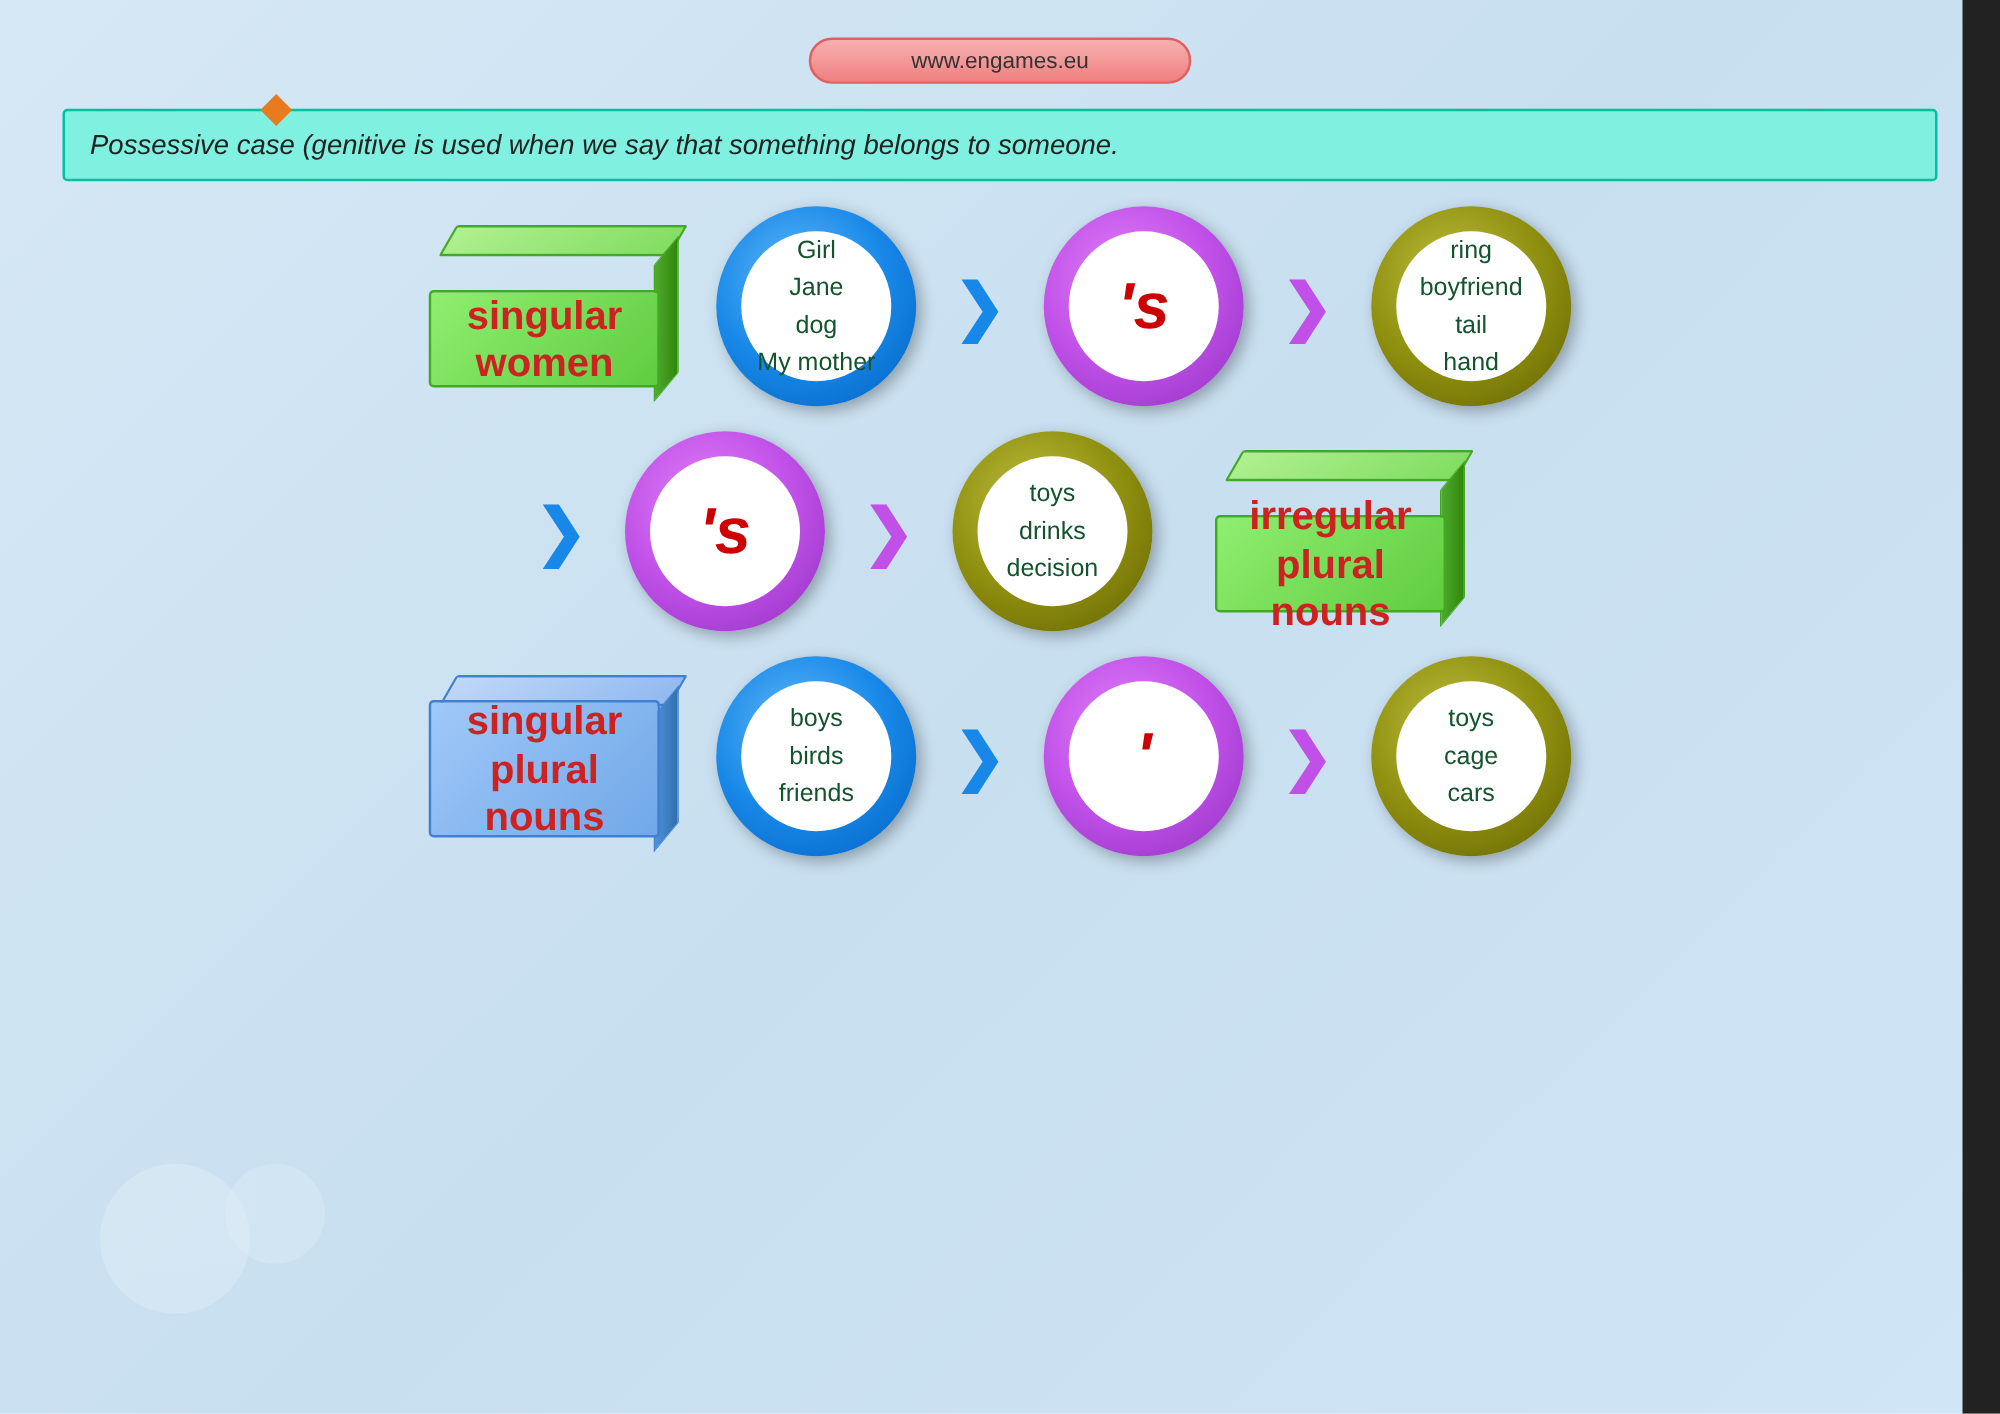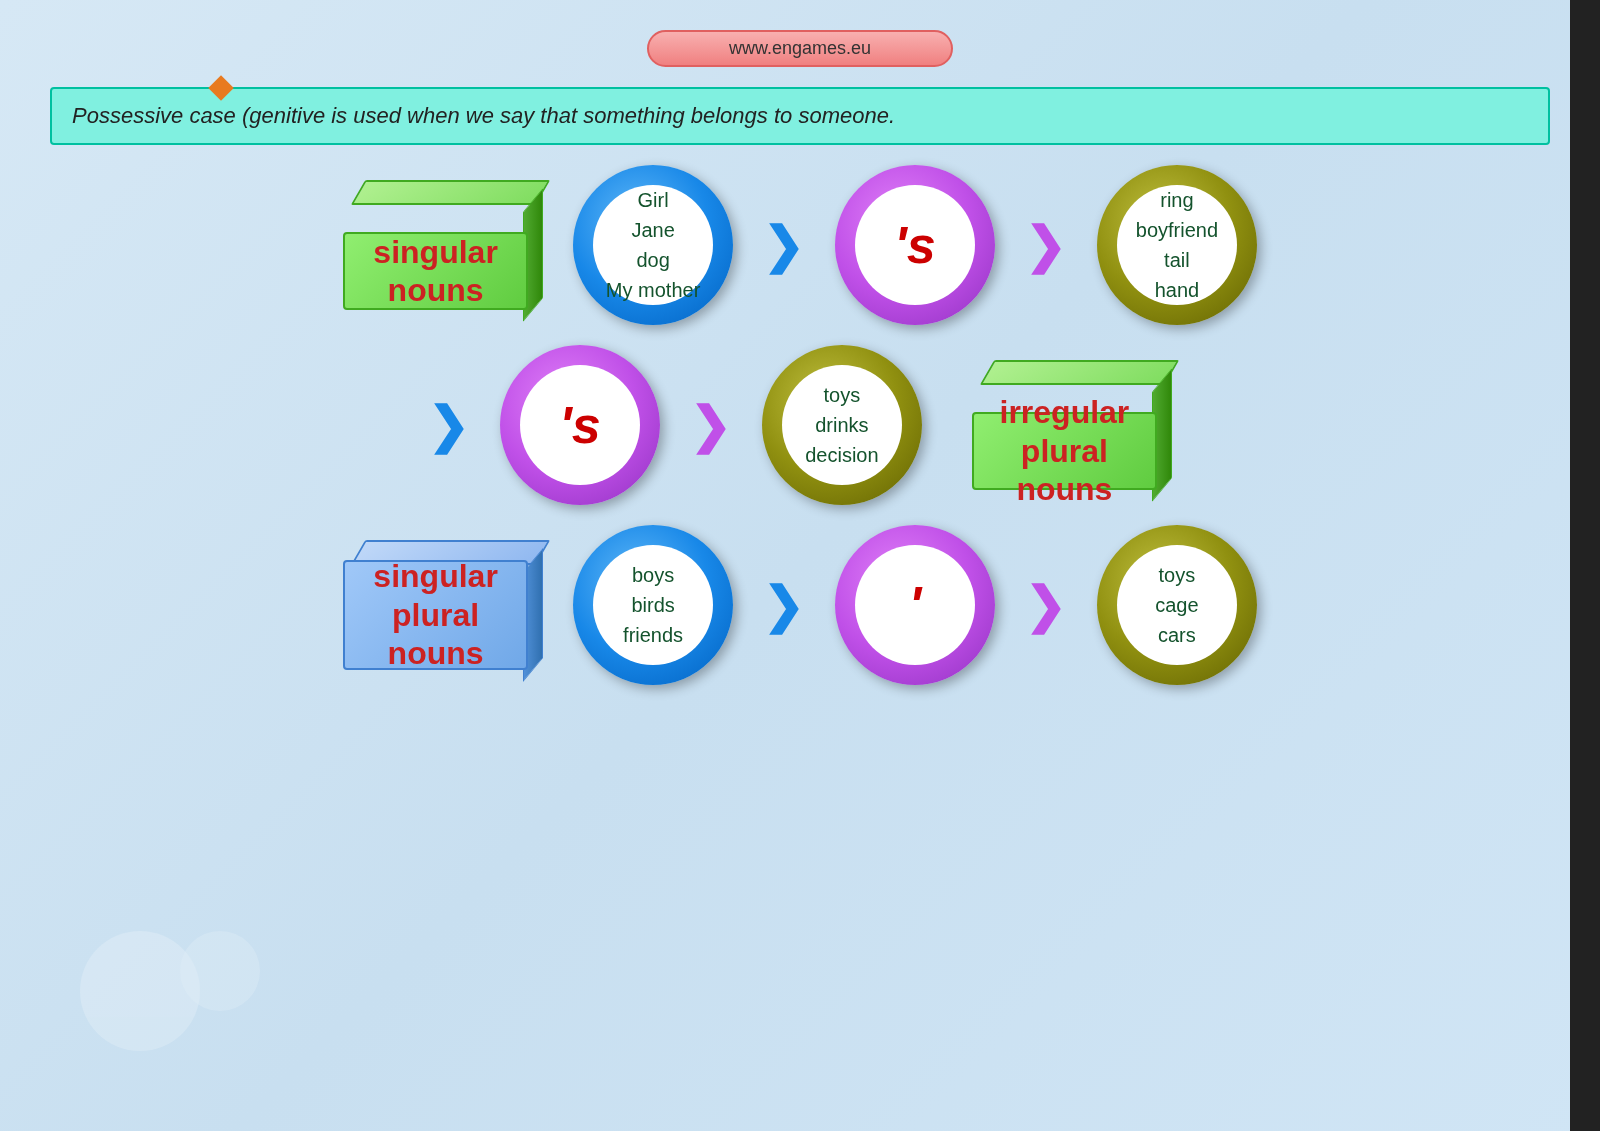--- a/index.html
+++ b/index.html
@@ -359,21 +359,21 @@
 <div class="main-content">
 
   <div class="row">
 
     <div class="box-3d-green">
       <div class="top"></div>
       <div class="side"></div>
       <div class="front">
         <div class="box-label">
           <span>singular</span><br>
-          <span>nouns</span>
+          <span>women</span>
         </div>
       </div>
     </div>
 
     <div class="circle-blue">
       <div class="inner">
         <span class="circle-text">Girl<br>Jane<br>dog<br>My mother</span>
       </div>
     </div>
 

